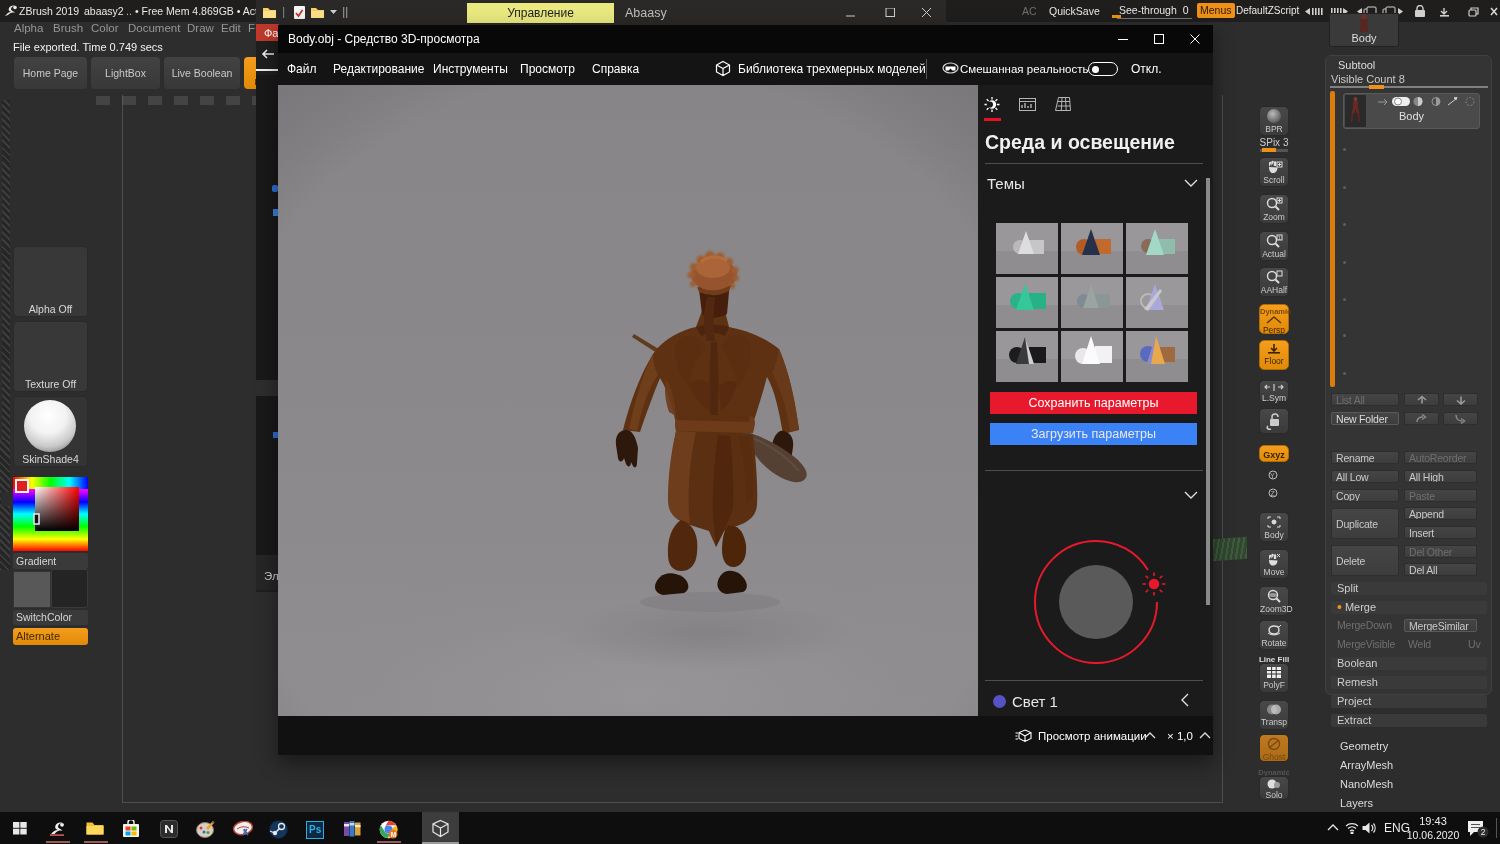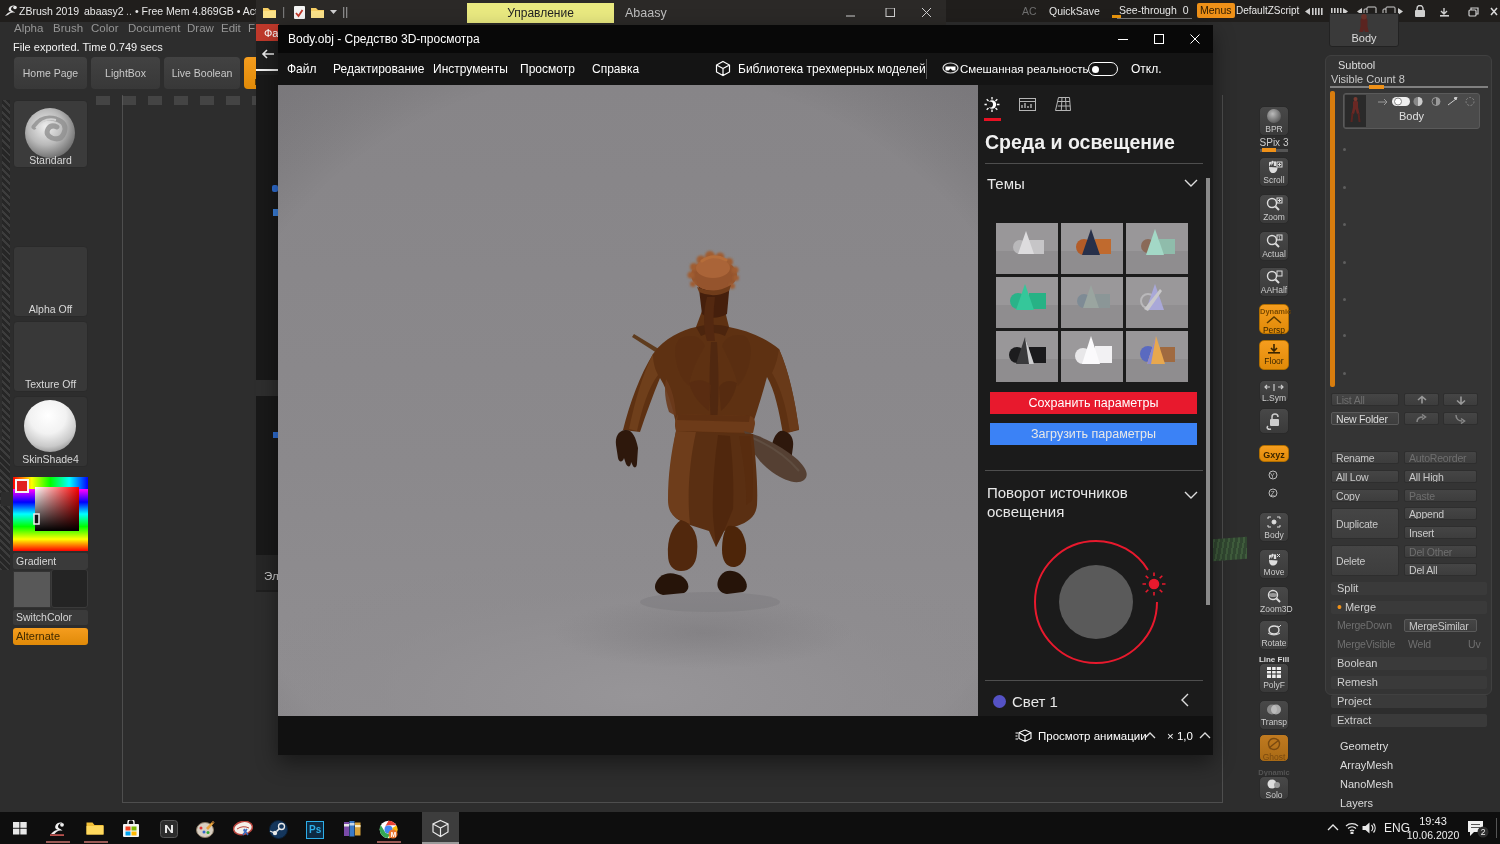--- a/index.html
+++ b/index.html
@@ -99,35 +99,20 @@
   <div class="zbtn" style="left:91px;top:57px;width:69px;height:32px;line-height:32px">LightBox</div>
   <div class="zbtn" style="left:164px;top:57px;width:76px;height:32px;line-height:32px">Live Boolean</div>
   <div class="zbtn" style="left:244px;top:57px;width:32px;height:32px;background:linear-gradient(#f59d1e,#e08a08);color:#3a2500;font-size:9px;line-height:50px">Ed</div>
 
   <div class="abs" style="left:2px;top:100px;width:8px;height:360px;background:repeating-linear-gradient(45deg,#3c3c3c 0 2px,#262626 2px 5px)"></div>
   <div class="abs" style="left:0px;top:440px;width:10px;height:130px;background:repeating-linear-gradient(45deg,#3c3c3c 0 2px,#262626 2px 5px)"></div>
   <div class="abs" style="left:1px;top:492px;width:9px;height:14px;background:#2d2d2d"></div>
 
   <div class="abs" style="left:96px;top:96px;width:162px;height:9px;background:repeating-linear-gradient(90deg,#444 0 14px,#2d2d2d 14px 26px)"></div>
 
-  <div class="tool-item" style="top:100px;height:68px">
-    <svg width="73" height="52" viewBox="0 0 73 52" style="display:block;margin:6px auto 0">
-      <defs>
-          <radialGradient id="swg" cx="42%" cy="38%" r="65%">
-            <stop offset="0" stop-color="#efefef"></stop>
-            <stop offset="55%" stop-color="#b9b9b9"></stop>
-            <stop offset="100%" stop-color="#6d6d6d"></stop>
-          </radialGradient>
-        </defs>
-      <circle cx="36" cy="26" r="25" fill="url(#swg)"></circle>
-      <path d="M20 20 Q28 8 42 12 Q54 16 50 26 Q47 34 38 31 Q31 28 34 22 Q37 17 43 20" fill="none" stroke="#8f8f8f" stroke-width="5" stroke-linecap="round" opacity="0.8"></path>
-      <path d="M22 21 Q30 10 42 13" fill="none" stroke="#d9d9d9" stroke-width="2" opacity="0.9"></path>
-    </svg>
-    <div class="tool-label">Standard</div>
-  </div>
   <div class="tool-item" style="top:321px;height:71px;background:#383838">
     <div class="tool-label">Texture Off</div>
   </div>
   <div class="tool-item" style="top:246px;height:71px;background:#383838">
     <div class="tool-label">Alpha Off</div>
   </div>
   <div class="tool-item" style="top:396px;height:71px;background:#343434">
     <svg width="69" height="54" viewBox="0 0 69 54" style="display:block;margin:2px auto 0">
       <defs>
           <radialGradient id="sk4" cx="46%" cy="30%" r="70%">
@@ -630,21 +615,20 @@
             <rect width="62" height="51" fill="#999799"></rect>
             <rect y="28" width="62" height="23" fill="#8f8d8f"></rect>
             <circle cx="22" cy="23" r="8" fill="#5a6ac0"></circle>
             <rect x="34" y="16" width="15" height="15" fill="#a06a40"></rect>
             <path d="M30 5 L39 33 H21 Z" fill="#e8a84e"></path>
             <path d="M30 5 L25 33 H21 Z" fill="#8a8ad0"></path>
           </svg></div>
       <div class="abs" style="left:12px;top:307px;width:207px;height:22px;background:#e8192d;color:#fff;font-size:12.5px;text-align:center;line-height:22px">Сохранить параметры</div>
       <div class="abs" style="left:12px;top:338px;width:207px;height:22px;background:#3b82f6;color:#e8e8e8;font-size:12.5px;text-align:center;line-height:22px">Загрузить параметры</div>
       <div class="abs" style="left:7px;top:385px;width:218px;height:1px;background:#4e4e4e"></div>
-      <div class="abs" style="left:9px;top:398px;font-size:15px;font-weight:300;color:#e8e8e8;line-height:19px">Поворот источников<br>освещения</div>
       <svg class="abs" style="left:206px;top:406px" width="14" height="8" viewBox="0 0 14 8" fill="none" stroke="#ddd" stroke-width="1.4">
           <path d="M1 1 L7 7 L13 1"></path>
         </svg>
 
       <svg class="abs" style="left:48px;top:447px" width="150" height="140" viewBox="0 0 150 140">
         <circle cx="70" cy="70" r="61" fill="none" stroke="#e8192d" stroke-width="2" stroke-dasharray="349 34"></circle>
         <circle cx="70" cy="70" r="37" fill="#5a5a5a"></circle>
         <g stroke="#e8192d" stroke-width="1.6" fill="none">
           <circle cx="128" cy="52" r="4.5" fill="#e8192d"></circle>
           <path d="M128 44 v-3.5 M128 60 v3.5 M120 52 h-3.5 M136 52 h3.5 M122.3 46.3 l-2.6 -2.6 M133.7 57.7 l2.6 2.6 M133.7 46.3 l2.6 -2.6 M122.3 57.7 l-2.6 2.6"></path>

